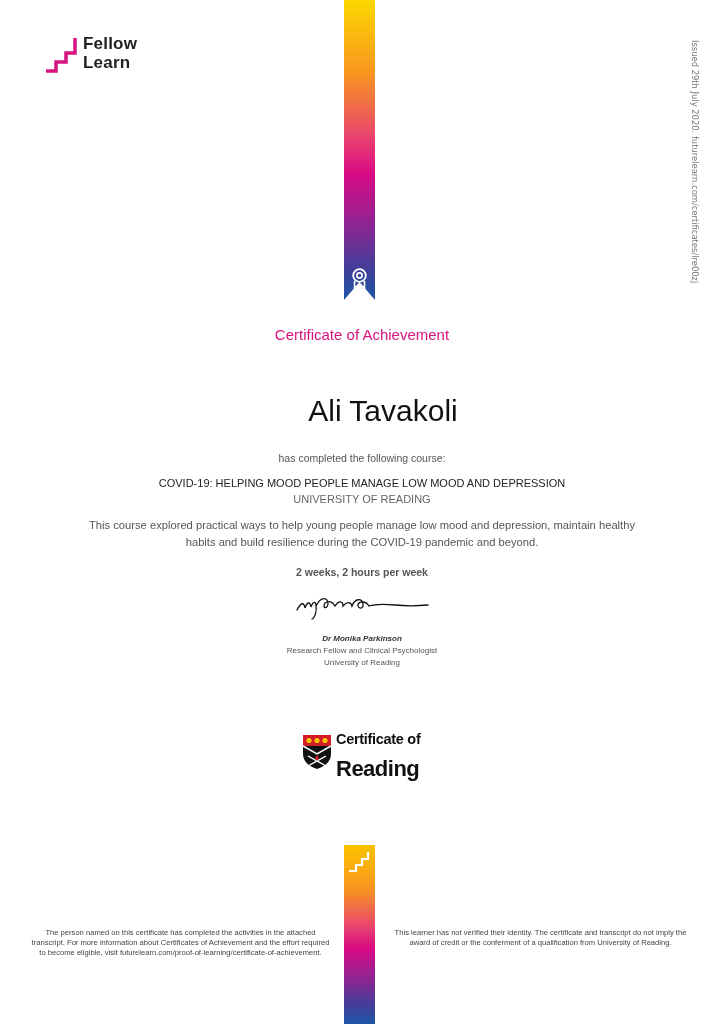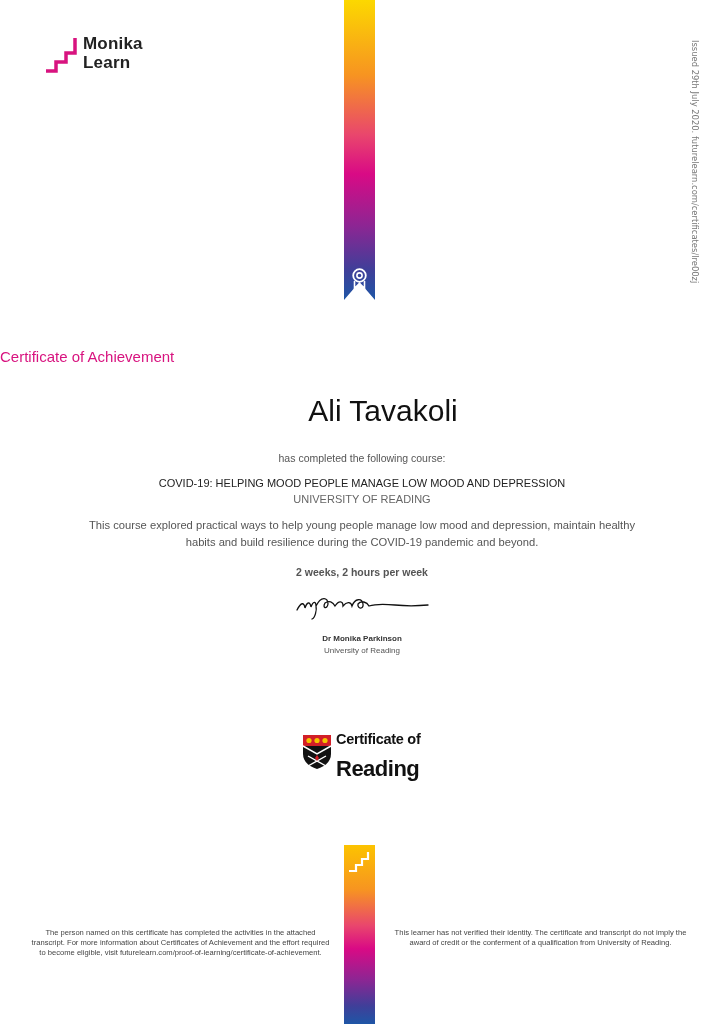--- a/index.html
+++ b/index.html
@@ -4,50 +4,50 @@
   <style>
     html, body { margin:0; padding:0; }
     body { width:724px; height:1024px; background:#ffffff; position:relative; overflow:hidden; font-family:"DejaVu Sans", sans-serif; color:#222; }
     .logo { position:absolute; left:44px; top:33px; width:110px; height:42px; }
     .logo-text { position:absolute; left:83px; top:34px; font-family:"Liberation Sans", sans-serif; font-weight:bold; font-size:17px; line-height:19px; color:#222; letter-spacing:0.2px; }
     .vertical-issued { position:absolute; left:700px; top:40px; transform-origin:left top; transform:rotate(90deg); white-space:nowrap; font-size:8.4px; color:#777; }
     .ribbon-top { position:absolute; left:344px; top:0; width:31px; height:300px;
       background:linear-gradient(to bottom,#fcd800 0%,#f79421 25%,#e9466d 45%,#d90a85 58%,#8e2593 75%,#3f3f99 90%,#1e56a6 100%);
       clip-path:polygon(0 0,100% 0,100% 100%,50% 94%,0 100%); }
     .ribbon-icon { position:absolute; left:351px; top:268px; width:17px; height:22px; }
-    .title { position:absolute; left:0; right:0; top:348px; font-size:15px; color:#d8137f; font-family:"Liberation Sans", sans-serif; }
+    .title { position:absolute; left:0; right:0; top:326px; text-align:center; font-size:15px; color:#d8137f; font-family:"Liberation Sans", sans-serif; }
     .name { position:absolute; left:0; right:0; top:394px; text-align:center; font-size:30px; color:#111; font-family:"Liberation Sans", sans-serif;padding-left:42px; }
     .completed { position:absolute; left:0; right:0; top:452px; text-align:center; font-size:10.5px; color:#555; font-family:"Liberation Sans", sans-serif; }
     .course { position:absolute; left:0; right:0; top:477px; text-align:center; font-size:11px; color:#222; font-family:"Liberation Sans", sans-serif; }
     .uni-line { position:absolute; left:0; right:0; top:493px; text-align:center; font-size:11px; color:#666; font-family:"Liberation Sans", sans-serif; }
     .desc { position:absolute; left:80px; right:80px; top:517px; text-align:center; font-size:11.2px; line-height:16.5px; color:#555; font-family:"Liberation Sans", sans-serif; }
     .duration { position:absolute; left:0; right:0; top:566px; text-align:center; font-size:10.5px; color:#555; font-family:"Liberation Sans", sans-serif;font-weight:bold; }
     .signature { position:absolute; left:295px; top:592px; width:135px; height:28px; }
-    .signer { position:absolute; left:0; right:0; top:634px; text-align:center; font-size:8px; font-weight:bold; color:#333; font-family:"Liberation Sans", sans-serif; }
+    .signer { position:absolute; left:0; right:0; top:634px; text-align:center; font-size:8px; font-weight:bold; color:#333; font-family:"Liberation Sans", sans-serif;font-style:italic; }
     .signer-role { position:absolute; left:0; right:0; top:645px; text-align:center; font-size:8px; color:#555; line-height:12px; font-family:"Liberation Sans", sans-serif; }
     .uni-logo { position:absolute; left:302px; top:731px; width:124px; height:44px; }
     .uni-crest { position:absolute; left:0; top:3px; width:30px; height:36px; }
     .uni-text1 { position:absolute; left:34px; top:0; font-size:14.5px; font-weight:bold; color:#111; font-family:"Liberation Sans", sans-serif; letter-spacing:-0.3px; }
     .uni-text2 { position:absolute; left:34px; top:25px; font-size:22px; font-weight:bold; color:#111; font-family:"Liberation Sans", sans-serif; letter-spacing:-0.5px; }
     .ribbon-bottom { position:absolute; left:344px; top:845px; width:31px; height:179px;
       background:linear-gradient(to bottom,#fcc300 0%,#f79421 25%,#e9466d 45%,#d90a85 58%,#8e2593 75%,#3f3f99 90%,#1e56a6 100%); }
     .ribbon-steps { position:absolute; left:348px; top:851px; width:24px; height:24px; }
     .footer-left { position:absolute; left:28px; width:305px; top:928px; text-align:center; font-size:7.6px; line-height:10.2px; color:#444; font-family:"Liberation Sans", sans-serif; }
     .footer-right { position:absolute; left:388px; width:305px; top:928px; text-align:center; font-size:7.6px; line-height:10.2px; color:#444; font-family:"Liberation Sans", sans-serif; }
   </style>
 </head>
 <body>
 
 <div class="logo">
   <svg width="38" height="40" viewBox="0 0 38 40" style="position:absolute;left:0;top:2px;">
     <polyline points="2,36 12,36 12,27 22,27 22,18 31,18 31,3" fill="none" stroke="#d8137f" stroke-width="3.5"></polyline>
   </svg>
 </div>
 <div class="logo-text">
-  <div>Monika</div>
+  <div>Fellow</div>
   <div>Learn</div>
 </div>
 
 <div class="vertical-issued">Issued 29th July 2020. futurelearn.com/certificates/lre00zj</div>
 
 <div class="ribbon-top"></div>
 <svg class="ribbon-icon" viewBox="0 0 17 22">
   <circle cx="8.5" cy="7.5" r="6.3" fill="none" stroke="#fff" stroke-width="1.8"></circle>
   <circle cx="8.5" cy="7.5" r="2.6" fill="none" stroke="#fff" stroke-width="1.6"></circle>
   <path d="M3.5 13 L3.5 20 L8.5 16.5 L13.5 20 L13.5 13" fill="none" stroke="#fff" stroke-width="1.6"></path>
@@ -59,20 +59,21 @@
 <div class="course">COVID-19: HELPING MOOD PEOPLE MANAGE LOW MOOD AND DEPRESSION</div>
 <div class="uni-line">UNIVERSITY OF READING</div>
 <div class="desc">This course explored practical ways to help young people manage low mood and depression, maintain healthy habits and build resilience during the COVID-19 pandemic and beyond.</div>
 <div class="duration">2 weeks, 2 hours per week</div>
 
 <svg class="signature" viewBox="0 0 135 28">
   <path d="M2 18 C6 10 9 10 10 16 C12 10 15 9 16 15 C18 9 21 9 21 14 C22 18 20 26 17 27 M21 14 C26 4 33 5 33 12 C32 18 27 16 30 11 C34 8 38 10 40 14 C44 8 48 9 48 14 C52 9 56 10 57 14 C60 6 67 6 68 12 C69 18 62 17 63 12 C66 8 72 10 74 14 C80 12 90 12 100 13 C110 14 122 14 133 13" fill="none" stroke="#111" stroke-width="1.3" stroke-linecap="round"></path>
 </svg>
 <div class="signer">Dr Monika Parkinson</div>
 <div class="signer-role">
+  <div>Research Fellow and Clinical Psychologist</div>
   <div>University of Reading</div>
 </div>
 
 <div class="uni-logo">
   <svg class="uni-crest" viewBox="0 0 30 36">
     <path d="M1 1 H29 V20 C29 28 22 33 15 35 C8 33 1 28 1 20 Z" fill="#111"></path>
     <rect x="1" y="1" width="28" height="11" fill="#d21f27"></rect>
     <circle cx="7" cy="6.5" r="2.6" fill="#f5c400"></circle>
     <circle cx="15" cy="6.5" r="2.6" fill="#f5c400"></circle>
     <circle cx="23" cy="6.5" r="2.6" fill="#f5c400"></circle>

